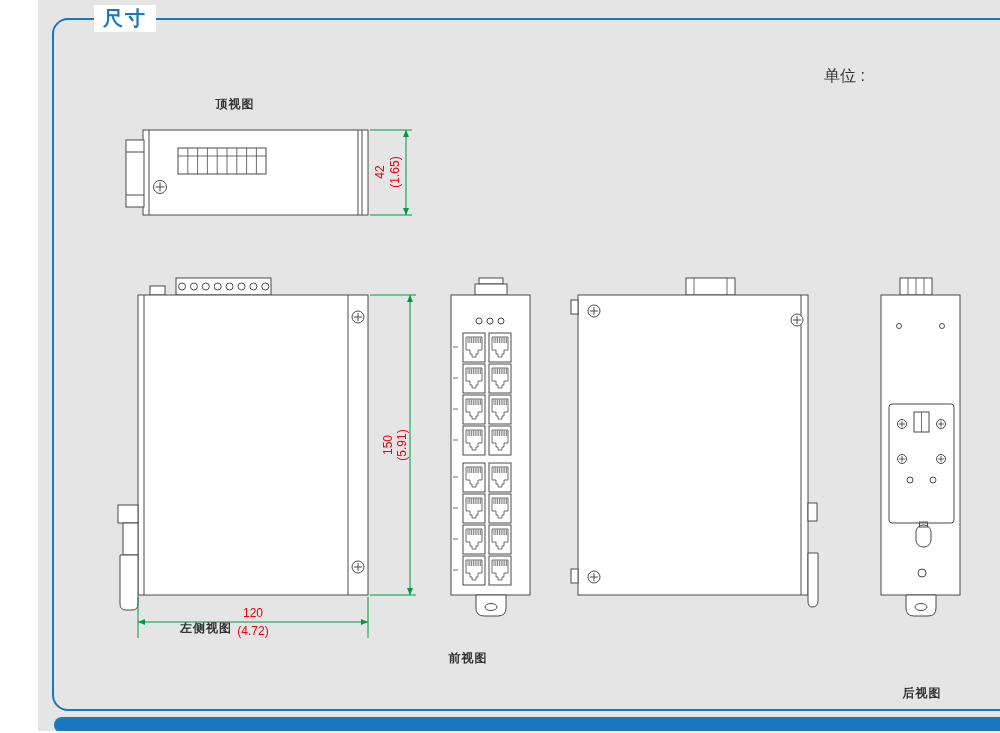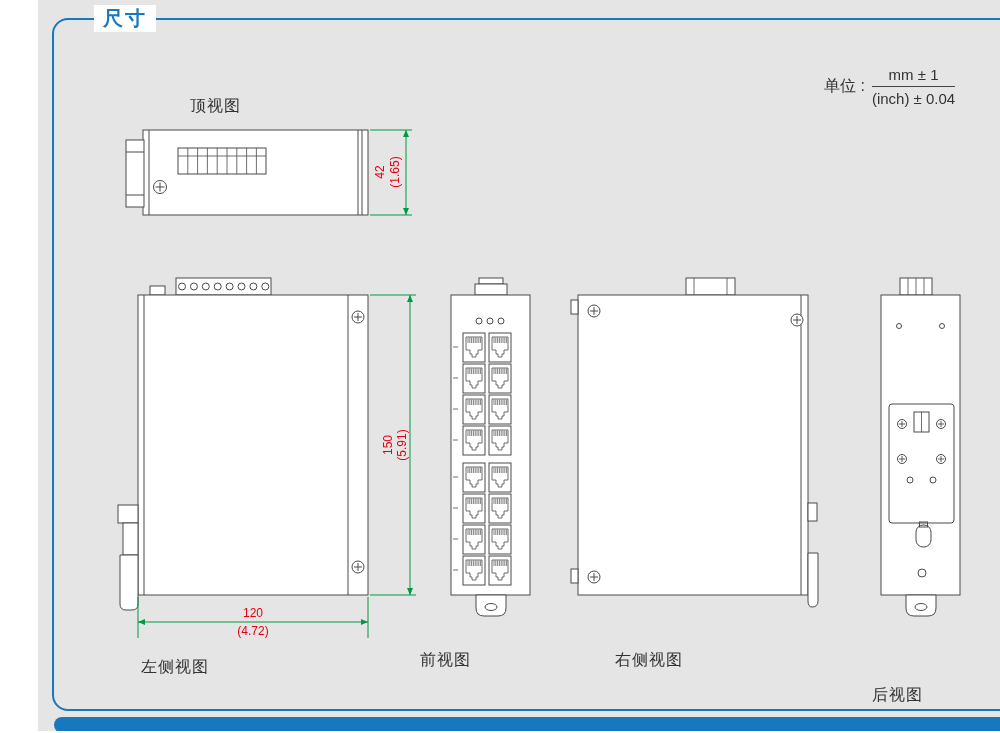--- a/index.html
+++ b/index.html
@@ -11,45 +11,41 @@
   .section-title { position:absolute; left:56px; top:5px; font-size:20px; font-weight:bold;
            color:#1778be; background:#fff; padding:0 9px; letter-spacing:2px; z-index:3; }
   .bottom-bar { position:absolute; left:16px; top:717px; width:968px; height:16px;
            background:#1778be; border-radius:9px; }
   .unit-block { position:absolute; left:786px; top:66px; display:flex; align-items:center;
            gap:7px; color:#333; }
   .unit-label { font-size:16px; }
   .fraction { text-align:center; font-size:15px; color:#333; }
   .fraction .num { padding:0 6px 3px; border-bottom:1.5px solid #444; }
   .fraction .den { padding-top:3px; }
-  .view-label { position:absolute; font-size:16px; color:#333; text-align:left; letter-spacing:1px; }
+  .view-label { position:absolute; font-size:12px; color:#333; text-align:center; letter-spacing:1px;font-weight:bold; }
   svg { position:absolute; overflow:visible; }
   svg text { font-family:"Liberation Sans","DejaVu Sans",sans-serif; }
   .dim-text { fill:#e60012; font-size:12px; }
   .ln { stroke:#4a4a4a; fill:none; stroke-width:1; }
   .lnw { stroke:#4a4a4a; fill:#fff; stroke-width:1; }
   .thin { stroke:#4a4a4a; stroke-width:0.8; fill:none; }
   .grn { stroke:#009944; stroke-width:1; fill:none; }
   .grn-fill { fill:#009944; stroke:none; }
 </style>
 </head>
 <body>
 
 <div class="canvas">
 
   <div class="frame"></div>
   <div class="section-title">尺寸</div>
   <div class="bottom-bar"></div>
 
   <div class="unit-block">
     <span class="unit-label">单位 :</span>
-    <span class="fraction">
-      <div class="num">mm ± 1</div>
-      <div class="den">(inch) ± 0.04</div>
-    </span>
   </div>
 
   <div class="view-label" style="left:152px; top:96px; width:90px;">顶视图</div>
   <svg style="left:80px; top:118px;" width="300" height="105" viewBox="0 0 300 105">
     <defs>
       <g id="scrT">
         <circle r="6.5" fill="#fff" stroke="#4a4a4a"></circle>
         <line x1="-4.5" y1="0" x2="4.5" y2="0" stroke="#4a4a4a" stroke-width="1"></line>
         <line x1="0" y1="-4.5" x2="0" y2="4.5" stroke="#4a4a4a" stroke-width="1"></line>
       </g>
@@ -133,21 +129,21 @@
     <g>
       <line class="grn" x1="262" y1="29" x2="308" y2="29"></line>
       <line class="grn" x1="262" y1="329" x2="308" y2="329"></line>
       <line class="grn" x1="302" y1="29" x2="302" y2="329"></line>
       <polygon class="grn-fill" points="299,36 305,36 302,29"></polygon>
       <polygon class="grn-fill" points="299,322 305,322 302,329"></polygon>
       <text class="dim-text" transform="translate(284,179) rotate(-90)" text-anchor="middle">150</text>
       <text class="dim-text" transform="translate(298,179) rotate(-90)" text-anchor="middle">(5.91)</text>
     </g>
   </svg>
-  <div class="view-label" style="left:103px; top:657px; width:130px;">左侧视图</div>
+  <div class="view-label" style="left:103px; top:620px; width:130px;">左侧视图</div>
 
   <svg style="left:405px; top:266px;" width="98" height="365" viewBox="0 0 98 365">
     <defs>
       <g id="rj45">
         <rect x="0" y="0" width="22" height="29" fill="#fff" stroke="#4a4a4a" stroke-width="1"></rect>
         <path d="M3,4 H19 V17 H15 V21 H13 V24 H9 V21 H7 V17 H3 Z" fill="none" stroke="#4a4a4a" stroke-width="0.8"></path>
         <g stroke="#4a4a4a" stroke-width="0.7">
           <line x1="5" y1="4.5" x2="5" y2="10"></line>
             <line x1="6.8" y1="4.5" x2="6.8" y2="10"></line>
           <line x1="8.6" y1="4.5" x2="8.6" y2="10"></line>
@@ -226,21 +222,20 @@
       <rect class="lnw" x="3" y="303" width="7" height="14"></rect>
     </g>
     <use href="#scrR" x="26" y="45"></use>
     <use href="#scrR" x="229" y="54"></use>
     <use href="#scrR" x="26" y="311"></use>
     <g>
       <rect class="lnw" x="240" y="237" width="9" height="18"></rect>
       <path class="lnw" d="M240,287 h10 v48 q0,6 -6,6 q-4,0 -4,-6 z"></path>
     </g>
   </svg>
-  <div class="view-label" style="left:577px; top:650px; width:160px;">右侧视图</div>
 
   <svg style="left:835px; top:266px;" width="100" height="365" viewBox="0 0 100 365">
     <defs>
       <g id="scrB">
         <circle r="4.5" fill="#fff" stroke="#4a4a4a"></circle>
         <line x1="-3" y1="0" x2="3" y2="0" stroke="#4a4a4a" stroke-width="0.9"></line>
         <line x1="0" y1="-3" x2="0" y2="3" stroke="#4a4a4a" stroke-width="0.9"></line>
       </g>
     </defs>
     <g>

